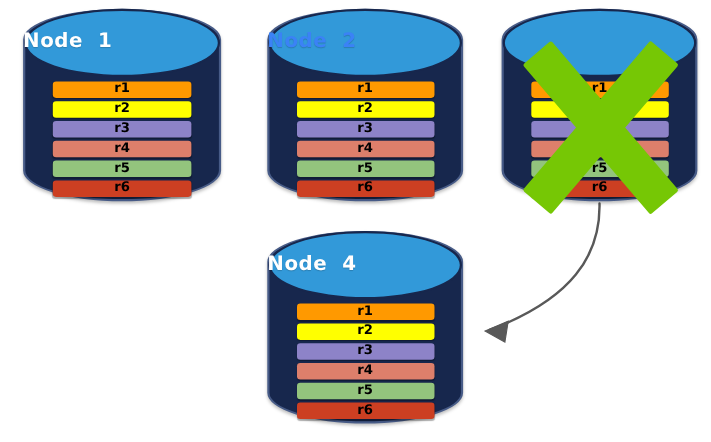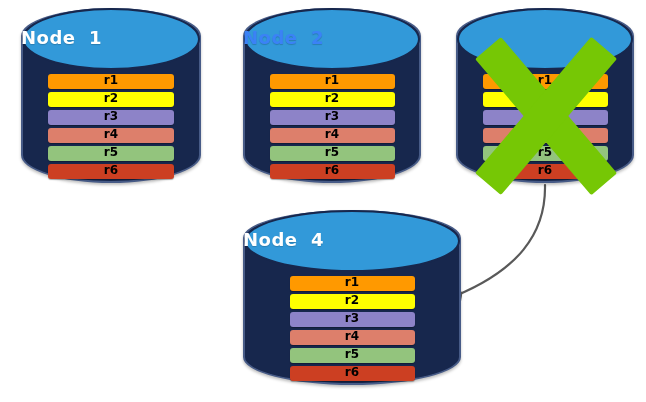--- a/index.html
+++ b/index.html
@@ -140,21 +140,21 @@
           <span>r4</span>
         </div>
         <div class="row" style="background: rgb(147, 196, 125); width: 125px; height: 15px; margin-bottom: 3px; font-size: 12px; color: rgb(0, 0, 0);">
           <span>r5</span>
         </div>
         <div class="row" style="background: rgb(204, 63, 34); width: 125px; height: 15px; margin-bottom: 3px; font-size: 12px; color: rgb(0, 0, 0);">
           <span>r6</span>
         </div>
       </div>
     </div>
-    <div class="node" style="left: 243px; top: 210px; width: 178px; height: 175px; padding-left: 40px;">
+    <div class="node" style="left: 243px; top: 210px; width: 178px; height: 175px;">
       <div class="body" style="background: rgb(23, 39, 77); border-color: rgb(71, 91, 135);"></div>
       <div class="top" style="height: 62px; top: 0px; background: rgb(50, 153, 217); border-color: rgb(23, 39, 77);"></div>
       <div class="title" style="top: 19px; font-size: 18px; color: rgb(255, 255, 255);">Node  4</div>
       <div class="rows" style="top: 66px;">
         <div class="row" style="background: rgb(255, 153, 0); width: 125px; height: 15px; margin-bottom: 3px; font-size: 12px; color: rgb(0, 0, 0);">
           <span>r1</span>
         </div>
         <div class="row" style="background: rgb(255, 255, 0); width: 125px; height: 15px; margin-bottom: 3px; font-size: 12px; color: rgb(0, 0, 0);">
           <span>r2</span>
         </div>

